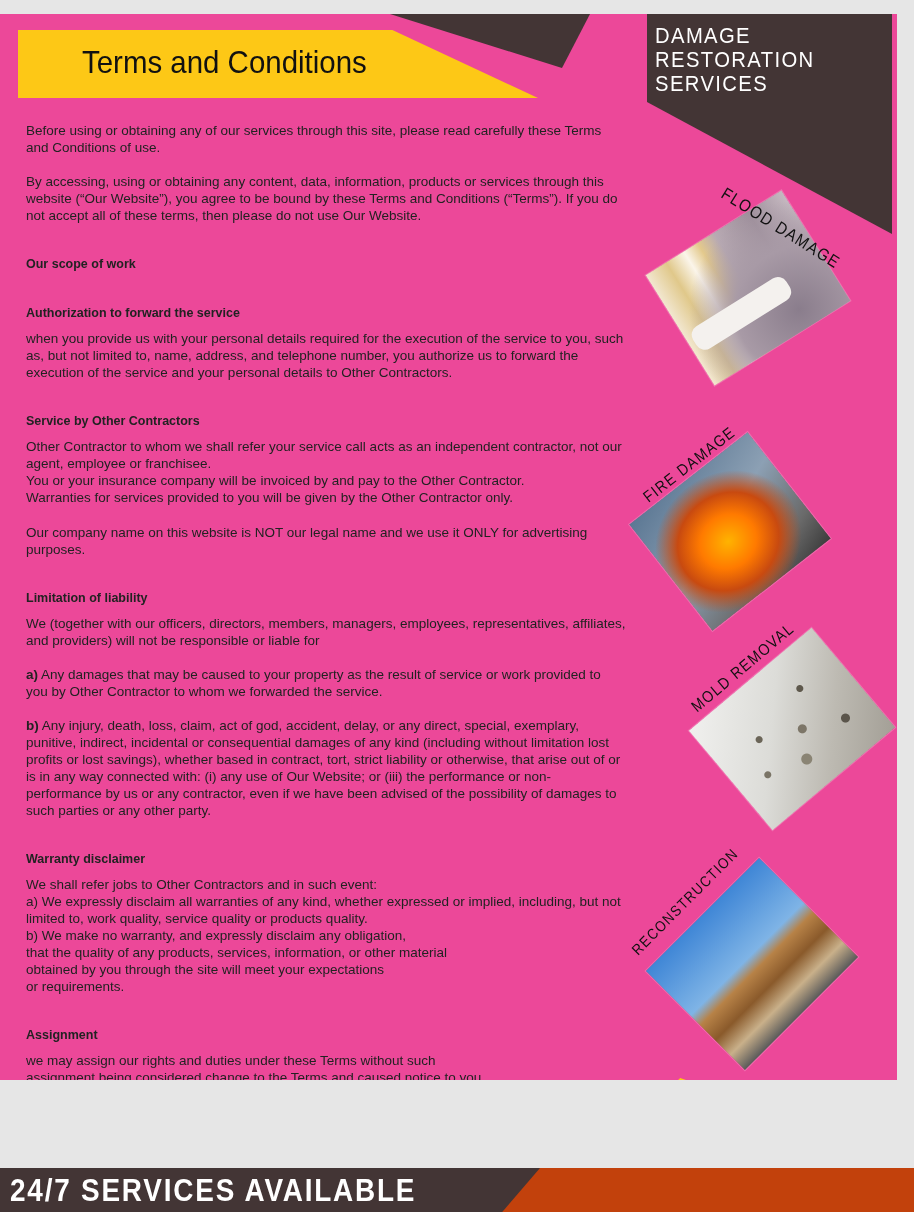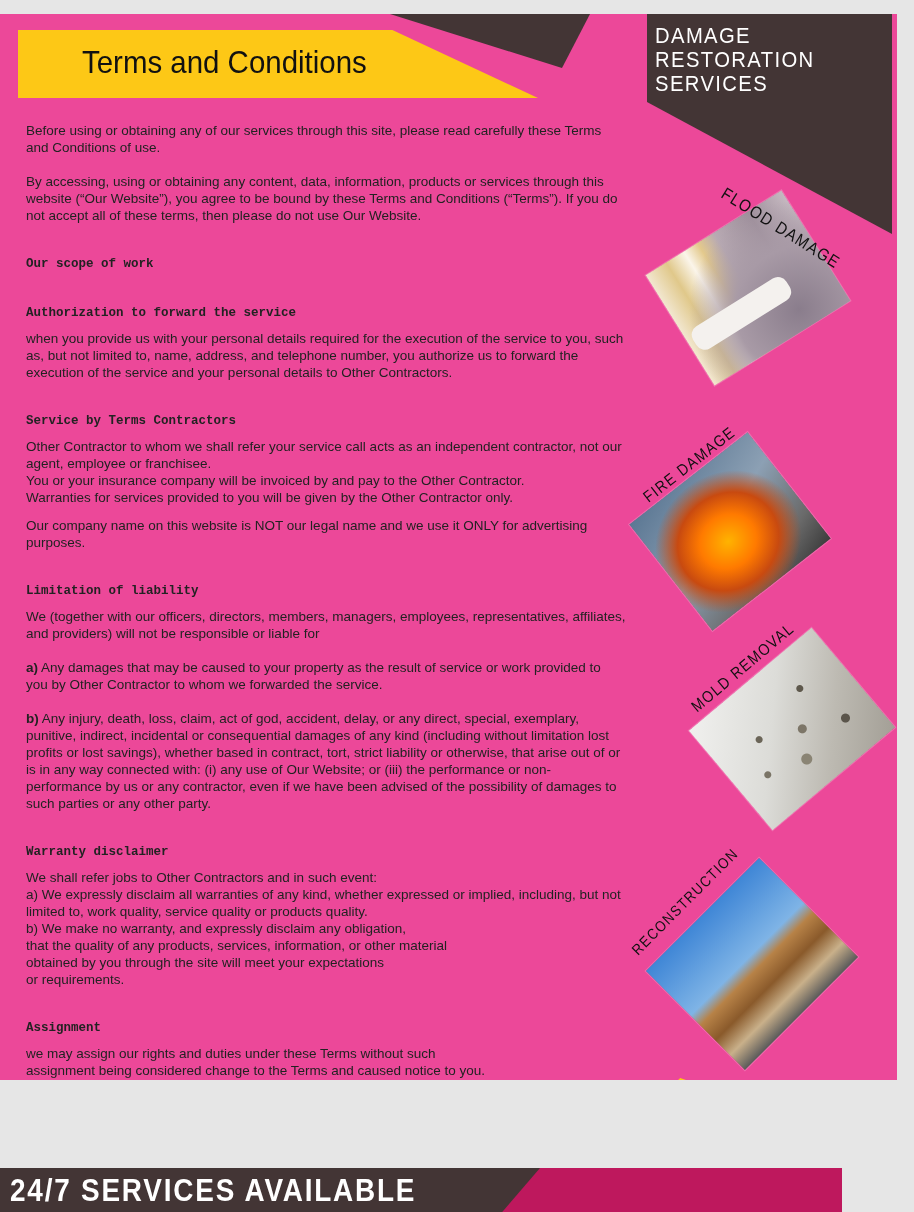--- a/index.html
+++ b/index.html
@@ -47,21 +47,21 @@
     transform: scaleX(0.92); transform-origin: left top;
   }
   .content {
     position: absolute; left: 26px; top: 108px; width: 600px;
     font-family: "Liberation Sans", sans-serif;
     font-size: 13.5px; line-height: 17px; color: #222;
   }
   .content p { margin-bottom: 17px; }
   .content h3 {
     font-size: 13.5px; font-weight: bold; margin-bottom: 8px;
-    font-family: Liberation Mono, monospace; font-size: 12.5px; margin-top: 32px;
+    font-family: Liberation Sans, sans-serif; font-size: 12.5px; margin-top: 32px;
   }
   .content .section { margin-bottom: 22px; }
   .content .section p:last-child { margin-bottom: 0; }
   .content b.lead { font-weight: bold; }
   .tile {
     position: absolute; overflow: hidden;
     transform: rotate(-32deg);
     box-shadow: 0 0 0 1px rgba(255,255,255,0.2);
   }
   .tile-flood {
@@ -108,22 +108,22 @@
   .lbl-flood { left: 728px; top: 170px; transform: rotate(32deg) scaleX(0.88); }
   .lbl-fire { left: 640px; top: 478px; transform: rotate(-38deg) scaleX(0.88); font-size: 16px; }
   .lbl-mold { left: 688px; top: 688px; transform: rotate(-40deg) scaleX(0.88); font-size: 16px; }
   .lbl-recon { left: 628px; top: 932px; transform: rotate(-45deg) scaleX(0.88); font-size: 15px; }
   .yellow-bottom {
     left: 604px; top: 1064px; width: 293px; height: 75px;
     background: #fdc816;
     clip-path: polygon(26% 0, 100% 100%, 0 100%);
   }
   .footer {
-    position: absolute; left: 0; top: 1168px; width: 842px; height: 44px;
-    background: #be185d;
+    position: absolute; left: 0; top: 1168px; width: 914px; height: 44px;
+    background: #c2410c;
   }
   .footer-band {
     position: absolute; left: 0; top: 0; width: 540px; height: 44px;
     background: #433535;
     clip-path: polygon(0 0, 100% 0, 93% 100%, 0 100%);
   }
   .footer-text {
     position: absolute; left: 10px; top: 5px;
     color: #ffffff; font-family: "Liberation Sans", sans-serif;
     font-size: 31px; font-weight: bold; letter-spacing: 2px;
@@ -152,27 +152,27 @@
     <div class="section">
       <h3>Our scope of work</h3>
     </div>
 
     <div class="section">
       <h3>Authorization to forward the service</h3>
       <p>when you provide us with your personal details required for the execution of the service to you, such as, but not limited to, name, address, and telephone number, you authorize us to forward the execution of the service and your personal details to Other Contractors.</p>
     </div>
 
     <div class="section">
-      <h3>Service by Terms Contractors</h3>
+      <h3>Service by Other Contractors</h3>
       <p style="margin-bottom:0">
         <span>Other Contractor to whom we shall refer your service call acts as an independent contractor, not our agent, employee or franchisee.</span><br>
         <span>You or your insurance company will be invoiced by and pay to the Other Contractor.</span><br>
         <span>Warranties for services provided to you will be given by the Other Contractor only.</span>
       </p>
-      <p style="margin-top:11px">Our company name on this website is NOT our legal name and we use it ONLY for advertising purposes.</p>
+      <p style="margin-top:18px">Our company name on this website is NOT our legal name and we use it ONLY for advertising purposes.</p>
     </div>
 
     <div class="section">
       <h3>Limitation of liability</h3>
       <p>We (together with our officers, directors, members, managers, employees, representatives, affiliates, and providers) will not be responsible or liable for</p>
       <p><b class="lead">a)</b><span> Any damages that may be caused to your property as the result of service or work provided to you by Other Contractor to whom we forwarded the service.</span></p>
       <p><b class="lead">b)</b><span> Any injury, death, loss, claim, act of god, accident, delay, or any direct, special, exemplary, punitive, indirect, incidental or consequential damages of any kind (including without limitation lost profits or lost savings), whether based in contract, tort, strict liability or otherwise, that arise out of or is in any way connected with: (i) any use of Our Website; or (iii) the performance or non-performance by us or any contractor, even if we have been advised of the possibility of damages to such parties or any other party.</span></p>
     </div>
 
     <div class="section">

